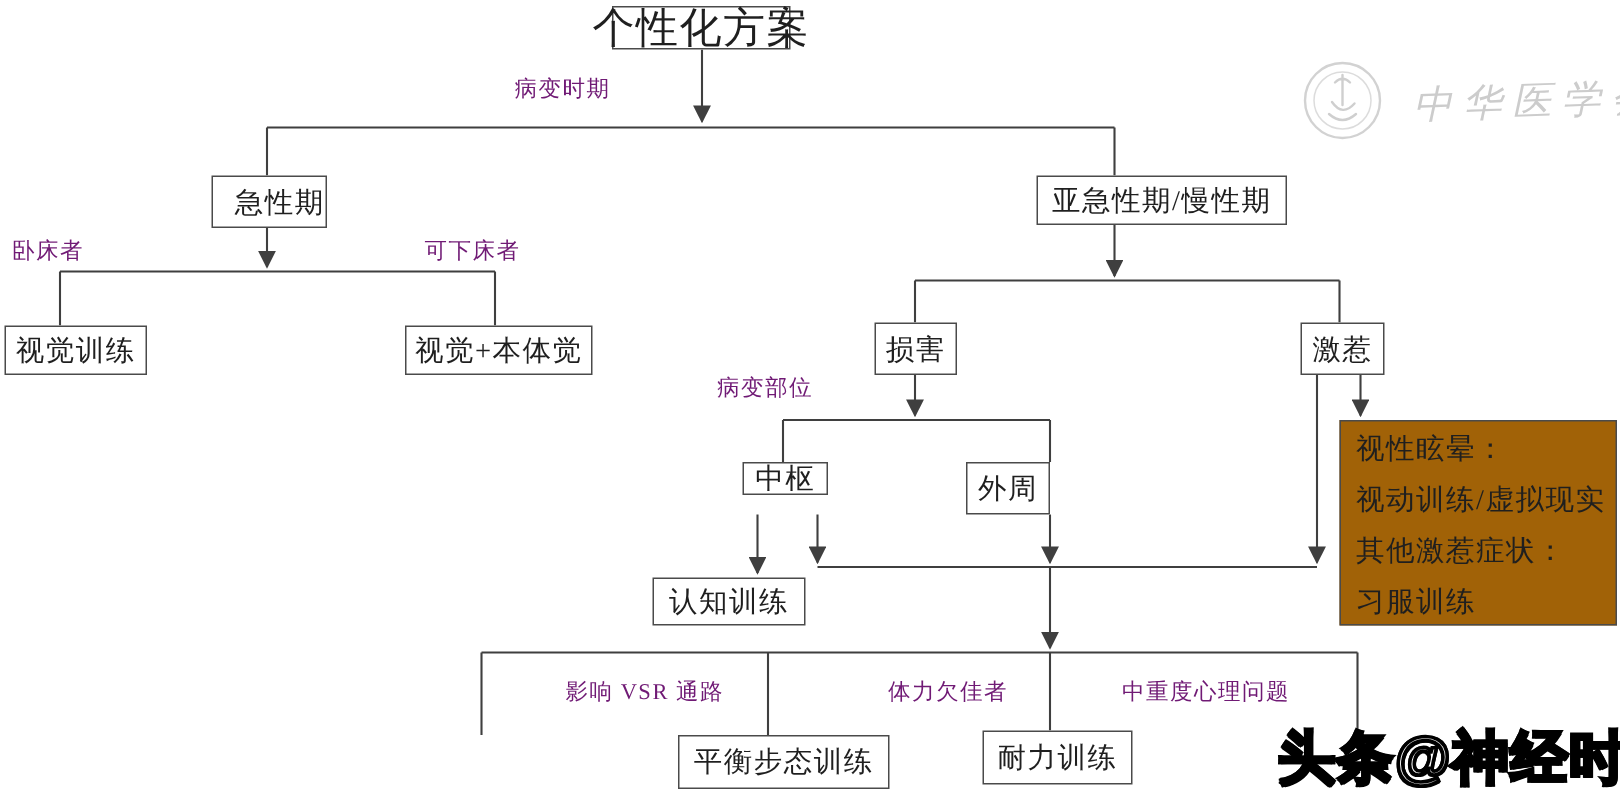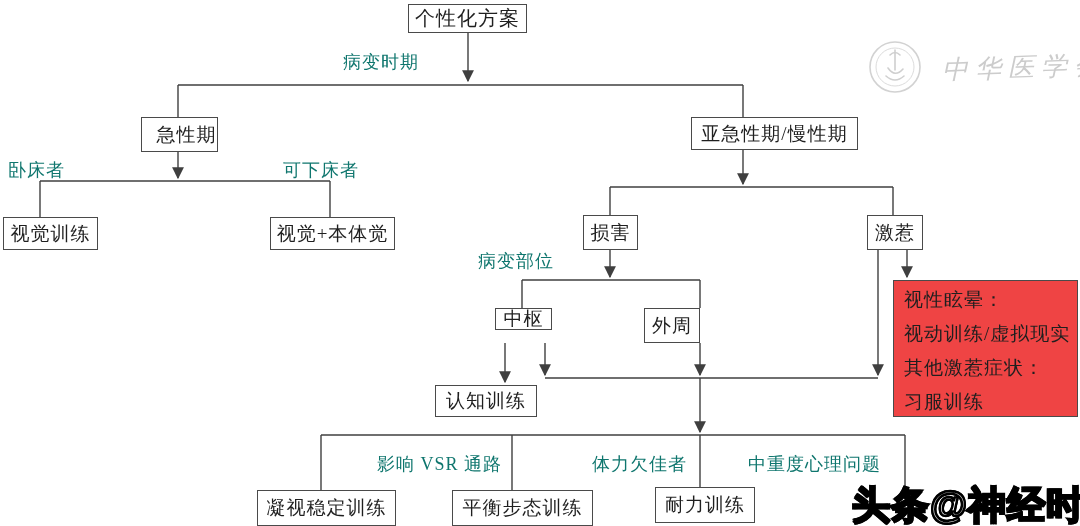--- a/index.html
+++ b/index.html
@@ -9,28 +9,28 @@
     font-family:"Liberation Serif","DejaVu Serif",serif;
     color:#1f1f1f;
   }
   svg.connectors{position:absolute;left:0;top:0;z-index:1;}
   .node{
     position:absolute;z-index:2;box-sizing:border-box;
     border:1.4px solid #4a4a4a;background:#ffffff;
     display:flex;align-items:center;justify-content:center;
     font-size:19px;letter-spacing:1px;white-space:nowrap;
   }
-  .node.big{font-size:20px;text-align:right;}
+  .node.big{font-size:28px;text-align:right;}
   .lbl{
-    position:absolute;z-index:2;font-size:18px;letter-spacing:1px;
-    white-space:nowrap;color:#0f766e;
+    position:absolute;z-index:2;font-size:15px;letter-spacing:1px;
+    white-space:nowrap;color:#701a75;
   }
   .mlbox{
     position:absolute;z-index:2;box-sizing:border-box;
-    border:1.4px solid #4a4a4a;background:#ef4444;
+    border:1.4px solid #4a4a4a;background:#a16207;
     font-size:19px;line-height:34px;padding:2px 10px;
     letter-spacing:1px;white-space:nowrap;
   }
   .mlbox div{height:34px;}
   
   .logo{position:absolute;z-index:1;}
   .logo-text{
     position:absolute;left:942px;top:50px;z-index:1;
     font-size:26px;color:#cccccc;letter-spacing:7px;
     font-style:italic;transform:rotate(-2deg);white-space:nowrap;
@@ -116,21 +116,20 @@
 
   <div class="node" style="left:435px;top:385px;width:102px;height:32px;">认知训练</div>
 
   <div class="mlbox" style="left:893px;top:280px;width:185px;height:137px;">
     <div>视性眩晕：</div>
     <div>视动训练/虚拟现实</div>
     <div>其他激惹症状：</div>
     <div>习服训练</div>
   </div>
 
-  <div class="node" style="left:257px;top:490px;width:139px;height:36px;">凝视稳定训练</div>
 
   <div class="node" style="left:452px;top:490px;width:141px;height:36px;">平衡步态训练</div>
 
   <div class="node" style="left:655px;top:487px;width:100px;height:36px;">耐力训练</div>
 
 
   <span class="lbl" style="left:343px;top:50px;">病变时期</span>
 
   <span class="lbl" style="left:8px;top:158px;">卧床者</span>
 

